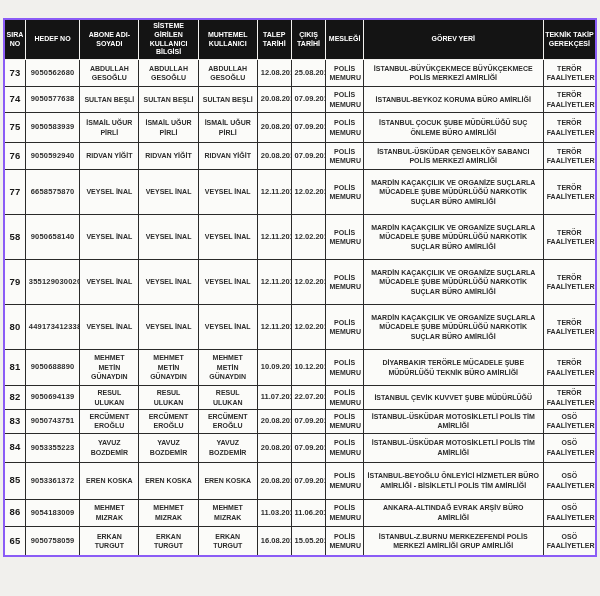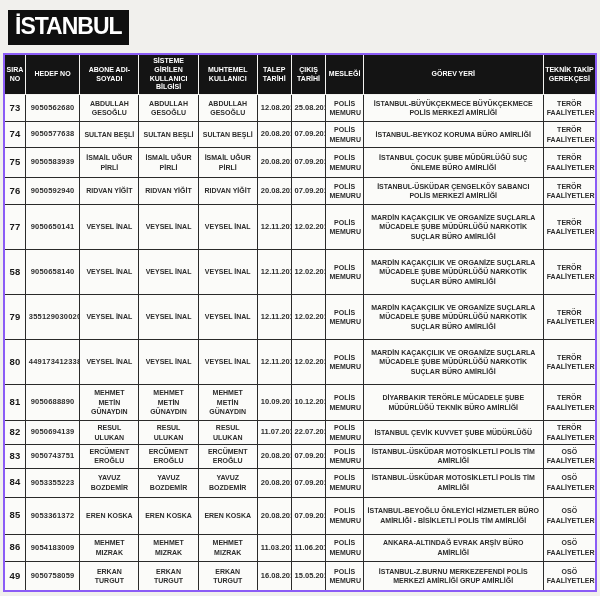--- a/index.html
+++ b/index.html
@@ -74,21 +74,20 @@
   td.cell-sira { font-size: 9.5px; color: #191919; }
   td.cell-hedef { font-size: 7.5px; letter-spacing: 0.2px; }
   td.cell-talep, td.cell-cikis { font-size: 7.5px; }
 </style>
 </head>
 <body>
 
 <div class="page">
 
   <div class="title-bar">
-    <span class="title-badge">İSTANBUL</span>
 
   </div>
 
   <table>
     <colgroup>
       <col style="width:3.6%">
       <col style="width:9.2%">
       <col style="width:10%">
       <col style="width:10%">
       <col style="width:10%">
@@ -156,21 +155,21 @@
           <td class="cell-sisteme">RIDVAN YİĞİT</td>
           <td class="cell-muhtemel">RIDVAN YİĞİT</td>
           <td class="cell-talep">20.08.2011</td>
           <td class="cell-cikis">07.09.2011</td>
           <td class="cell-meslek">POLİS MEMURU</td>
           <td class="cell-gorev">İSTANBUL-ÜSKÜDAR ÇENGELKÖY SABANCI POLİS MERKEZİ AMİRLİĞİ</td>
           <td class="cell-gerekce">TERÖR FAALİYETLERİ</td>
         </tr>
         <tr style="height: 45px;">
           <td class="cell-sira">77</td>
-          <td class="cell-hedef">9050650141</td>
+          <td class="cell-hedef">6658575870</td>
           <td class="cell-abone">VEYSEL İNAL</td>
           <td class="cell-sisteme">VEYSEL İNAL</td>
           <td class="cell-muhtemel">VEYSEL İNAL</td>
           <td class="cell-talep">12.11.2011</td>
           <td class="cell-cikis">12.02.2012</td>
           <td class="cell-meslek">POLİS MEMURU</td>
           <td class="cell-gorev">MARDİN KAÇAKÇILIK VE ORGANİZE SUÇLARLA MÜCADELE ŞUBE MÜDÜRLÜĞÜ NARKOTİK SUÇLAR BÜRO AMİRLİĞİ</td>
           <td class="cell-gerekce">TERÖR FAALİYETLERİ</td>
         </tr>
         <tr style="height: 45px;">
@@ -275,21 +274,21 @@
           <td class="cell-abone">MEHMET MIZRAK</td>
           <td class="cell-sisteme">MEHMET MIZRAK</td>
           <td class="cell-muhtemel">MEHMET MIZRAK</td>
           <td class="cell-talep">11.03.2011</td>
           <td class="cell-cikis">11.06.2011</td>
           <td class="cell-meslek">POLİS MEMURU</td>
           <td class="cell-gorev">ANKARA-ALTINDAĞ EVRAK ARŞİV BÜRO AMİRLİĞİ</td>
           <td class="cell-gerekce">OSÖ FAALİYETLERİ</td>
         </tr>
         <tr style="height: 30px;">
-          <td class="cell-sira">49</td>
+          <td class="cell-sira">65</td>
           <td class="cell-hedef">9050758059</td>
           <td class="cell-abone">ERKAN TURGUT</td>
           <td class="cell-sisteme">ERKAN TURGUT</td>
           <td class="cell-muhtemel">ERKAN TURGUT</td>
           <td class="cell-talep">16.08.2011</td>
           <td class="cell-cikis">15.05.2012</td>
           <td class="cell-meslek">POLİS MEMURU</td>
           <td class="cell-gorev">İSTANBUL-Z.BURNU MERKEZEFENDİ POLİS MERKEZİ AMİRLİĞİ GRUP AMİRLİĞİ</td>
           <td class="cell-gerekce">OSÖ FAALİYETLERİ</td>
         </tr>

